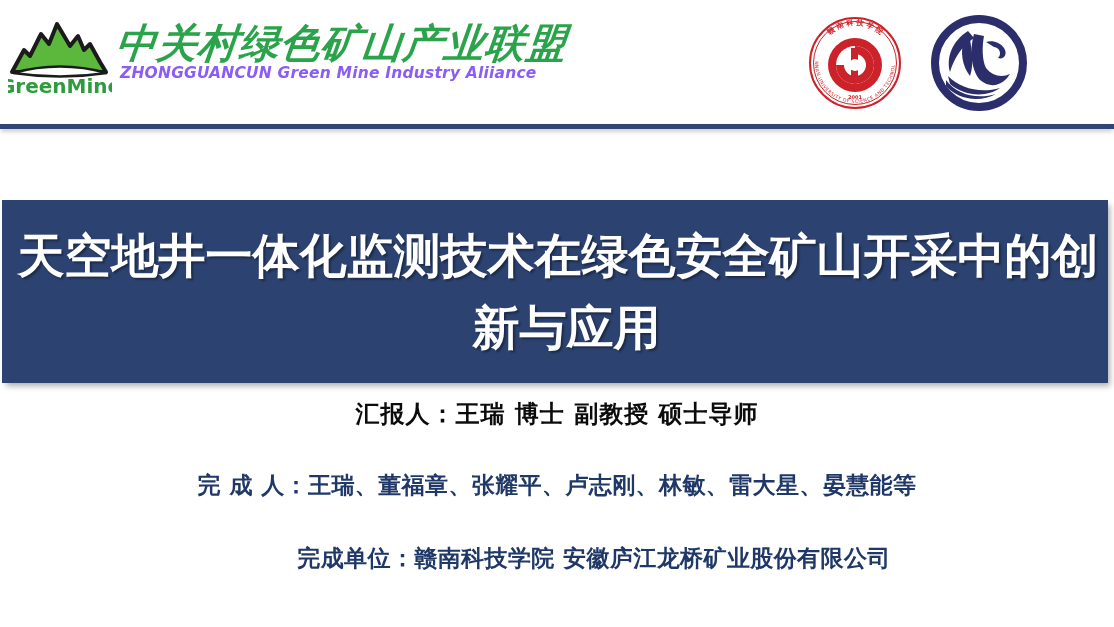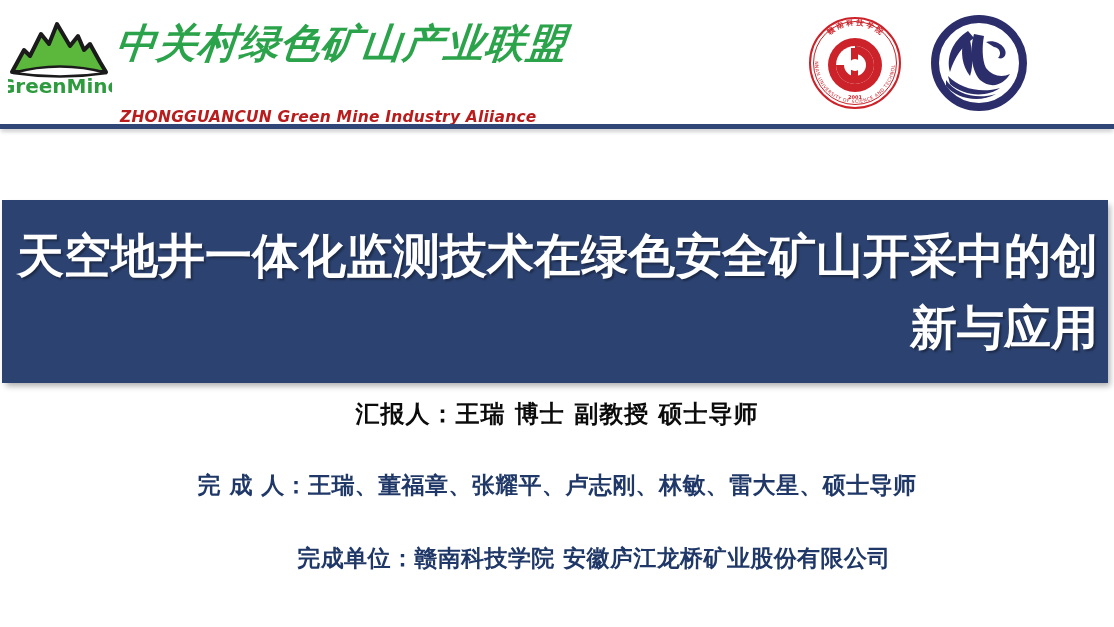--- a/index.html
+++ b/index.html
@@ -53,27 +53,26 @@
     letter-spacing: 1px;
     white-space: nowrap;
     line-height: 46px;
     transform: skewX(-6deg);
   }
   .alliance-en {
     position: absolute;
     left: 120px;
     top: 64px;
     width: 420px;
-    color: #b91c1c;
+    color: #8b5cf6;
     font-size: 15.5px;
     font-weight: 700;
     font-style: italic;
     letter-spacing: 0.2px;
     white-space: nowrap;
-    margin-top: 44px;
   }
 
   
   .seal-red {
     position: absolute;
     left: 806px;
     top: 14px;
     width: 98px;
     height: 98px;
   }
@@ -102,21 +101,21 @@
     position: absolute;
     left: 2px;
     top: 200px;
     width: 1106px;
     height: 183px;
     background: #2c4270;
     box-shadow: 3px 4px 6px -1px rgba(0,0,0,0.32);
     display: flex;
     flex-direction: column;
     justify-content: center;
-    align-items: flex-end;
+    align-items: center;
     box-sizing: border-box;
     padding: 0 10px;
   }
   .title-line {
     color: #ffffff;
     font-size: 47px;
     font-weight: 700;
     line-height: 72px;
     letter-spacing: 0px;
     white-space: nowrap;
@@ -223,16 +222,16 @@
 
     <div class="divider"></div>
   </div>
 
   <div class="title-banner">
     <div class="title-line l1">天空地井一体化监测技术在绿色安全矿山开采中的创</div>
     <div class="title-line l2">新与应用</div>
   </div>
 
   <div class="presenter">汇报人：王瑞 博士 副教授 硕士导师</div>
-  <div class="authors">完 成 人：王瑞、董福章、张耀平、卢志刚、林敏、雷大星、硕士导师</div>
+  <div class="authors">完 成 人：王瑞、董福章、张耀平、卢志刚、林敏、雷大星、晏慧能等</div>
   <div class="affiliation">完成单位：赣南科技学院 安徽庐江龙桥矿业股份有限公司</div>
 
 </div>
 
 </body></html>

